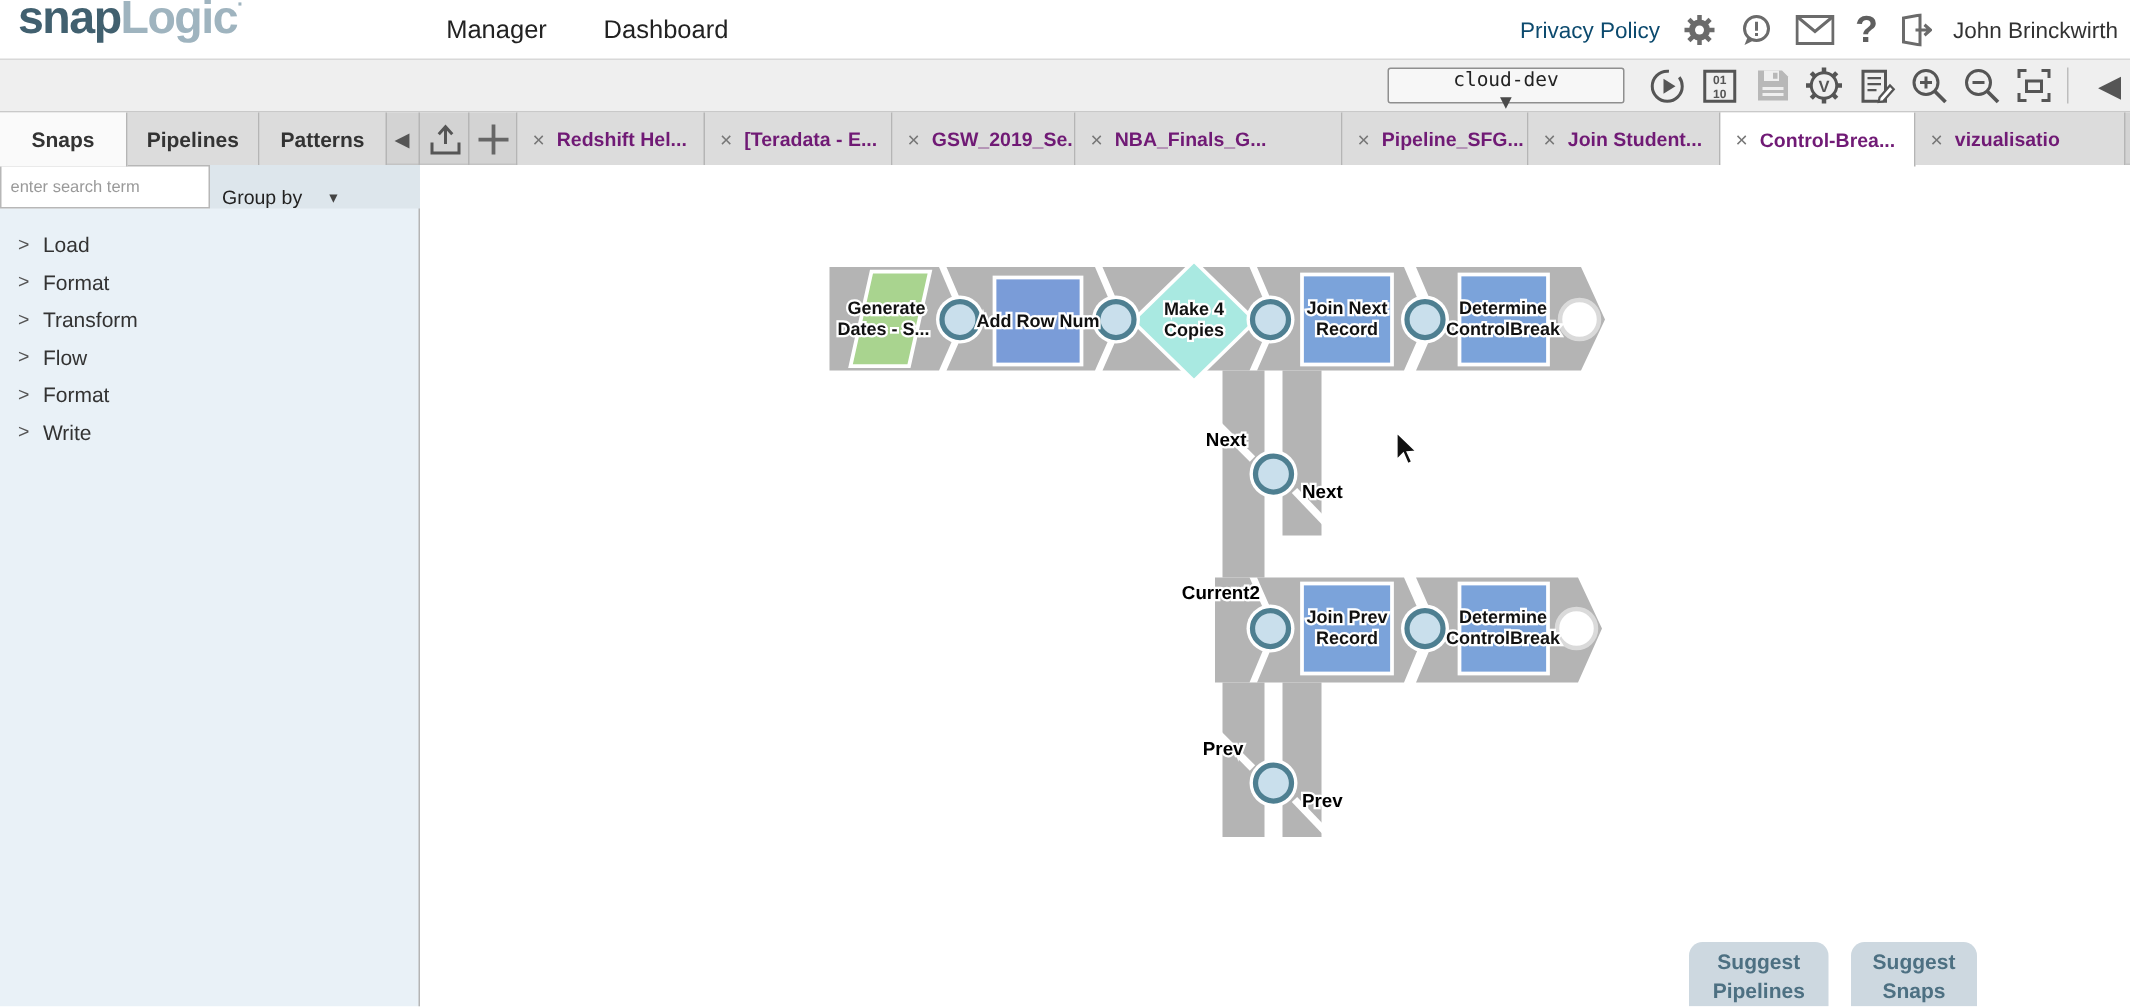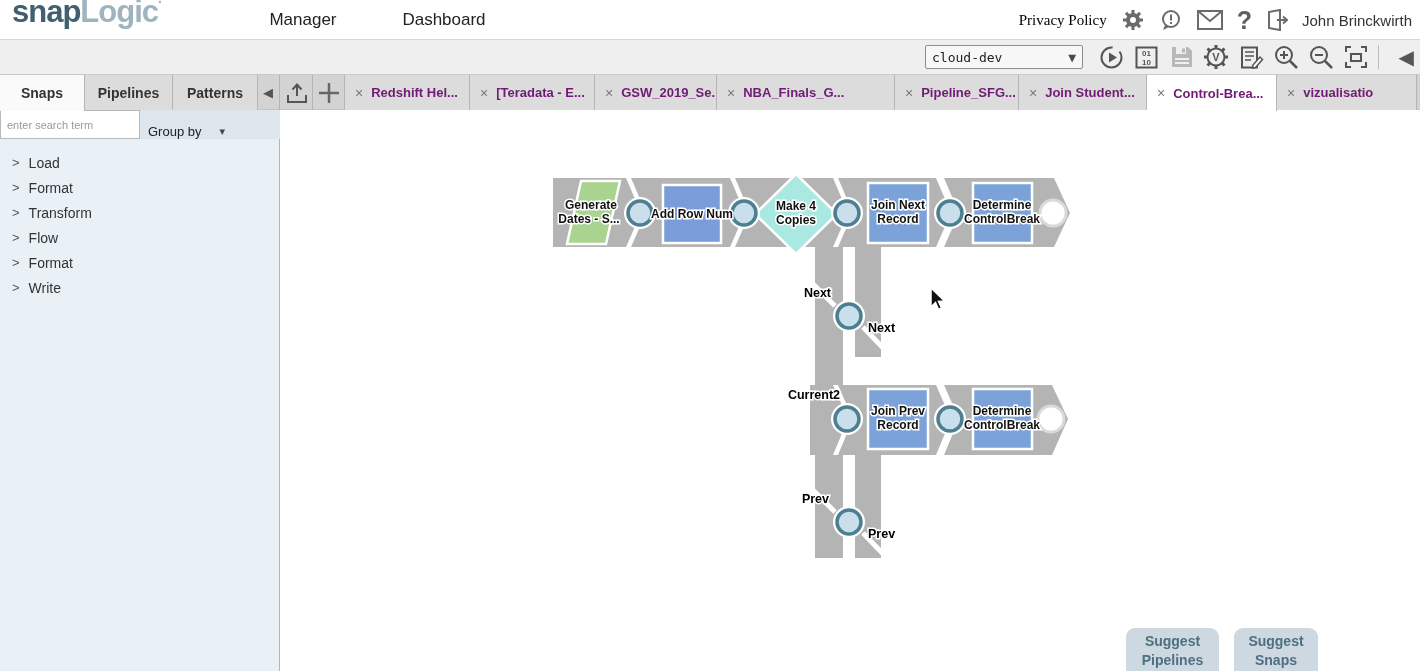--- a/index.html
+++ b/index.html
@@ -12,37 +12,37 @@
             background:#fff; border-bottom:1px solid #d8d8d8; z-index:5; }
   .logo { position:absolute; left:12px; top:-6px; font-size:31px; font-weight:bold;
           letter-spacing:-1px; }
   .logo .p1 { color:#41606f; }
   .logo .p2 { color:#9fb4bf; }
   .logo .tm { color:#9fb4bf; font-size:14px; vertical-align:top; }
   .nav-tab { position:absolute; top:0; height:40px; display:flex; align-items:center;
              justify-content:center; font-size:17px; color:#222; cursor:default; }
   .nav-designer { left:152px; width:98px; background:#ededed;
                   border:1px solid #c4c4c4; border-bottom:none; }
-  .nav-manager { left:264px; width:78px; }
+  .nav-manager { left:292px; width:78px; }
   .nav-dashboard { left:398px; width:92px; }
   .header-right { position:absolute; right:8px; top:0; height:40px; display:flex;
                   align-items:center; gap:14px; }
-  .privacy { color:#000000; font-size:15px;font-family:Liberation Serif, serif; }
+  .privacy { color:#0c4a6e; font-size:15px; }
   .user-name { color:#333; font-size:15px; }
   .hicon { display:flex; align-items:center; }
 
   
   .toolbar { position:absolute; left:0; top:40px; width:1420px; height:35px;
              background:#efefef; border-bottom:1px solid #c9c9c9; }
   .toolbar-right { position:absolute; right:6px; top:0; height:34px; display:flex;
                    align-items:center; gap:9px; }
   .env-select { width:158px; height:24px; background:#f7f7f7; border:1px solid #8f8f8f;
                 border-radius:2px; display:flex; align-items:center; padding:0 6px;
                 font-family:"DejaVu Sans Mono", monospace; font-size:13px; color:#222;
-                margin-right:6px; }
+                margin-right:6px;flex-direction:column; }
   .env-select .val { flex:1; }
   .env-select .caret { color:#4a4a4a; font-size:13px; }
   .ticon { display:flex; align-items:center; justify-content:flex-end; width:26px; height:26px; }
   .tb-sep { width:1px; height:24px; background:#bdbdbd; }
 
   
   .striprow { position:absolute; left:0; top:75px; width:1420px; height:35px;
               background:#d3d3d3; border-bottom:1px solid #c3c3c3; }
   .side-strip { position:absolute; left:0; top:0; width:280px; height:35px;
                 border-right:1px solid #b5b5b5; }

